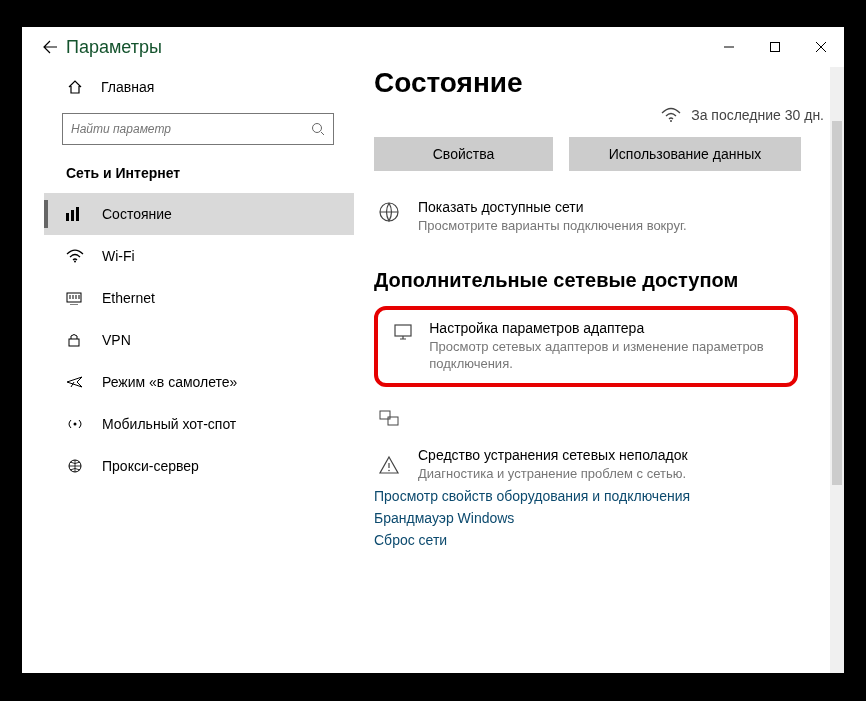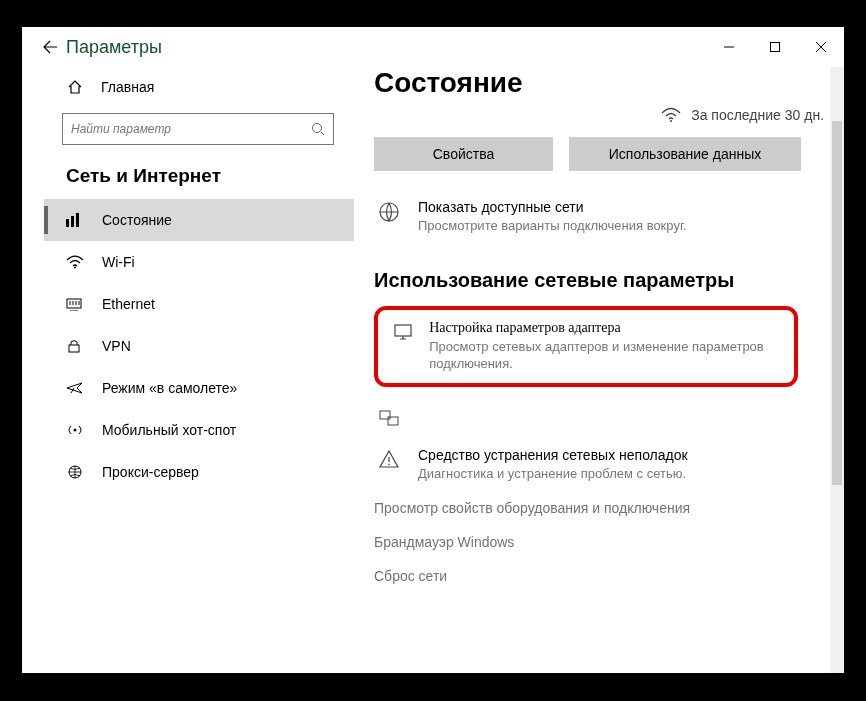--- a/index.html
+++ b/index.html
@@ -22,21 +22,21 @@
 
   .home-row { display:flex; align-items:center; height:40px; padding-left:23px; font-size:14px; }
   .home-row svg { flex-shrink:0; }
   .home-row span.lbl { margin-left:18px; }
 
   .search-wrap { padding: 0 18px 0 18px; margin-top:6px; }
   .search { width:272px; height:32px; border:1px solid #777; background:#fff; display:flex; align-items:center; padding:0 8px; }
   .search input { flex:1; border:none; outline:none; font-size:12px; color:#666; background:transparent; font-style:italic; }
   .search .mag { color:#666; }
 
-  .section-head { font-size:19px; font-weight:600; padding:20px 0 12px 22px; }
+  .section-head { font-size:14px; font-weight:600; padding:20px 0 12px 22px; }
 
   .nav-item { display:flex; align-items:center; height:42px; padding-left:22px; font-size:14px; position:relative; }
   .nav-item .ic { width:18px; display:flex; justify-content:center; align-items:center; }
   .nav-item .lbl { margin-left:18px; }
   .nav-item.active { background:#d9d9d9; }
   .nav-item.active::before { content:""; position:absolute; left:0; top:7px; bottom:7px; width:4px; background:#666; }
 
   .page-title { font-size:28px; font-weight:600; margin-top:0; }
   .subline { display:flex; align-items:center; margin-top:8px; font-size:14px; color:#444;justify-content:flex-end; }
   .subline .ic { margin-right:10px; }
@@ -49,24 +49,24 @@
   .tile .ic { width:30px; display:flex; justify-content:center; padding-top:2px; }
   .tile .txt { margin-left:14px; }
   .tile .t1 { font-size:14px; color:#000; }
   .tile .t2 { font-size:13px; color:#777; margin-top:2px; line-height:1.35; max-width:380px; }
 
   .sect2 { font-size:20px; font-weight:600; margin-top:34px; }
 
   .highlight { border:4px solid #e60000; border-radius:12px; padding:10px 14px 10px 10px; margin-top:14px; display:flex; width: 424px; }
   .highlight .ic { width:30px; display:flex; justify-content:center; padding-top:2px; }
   .highlight .txt { margin-left:12px; }
-  .highlight .t1 { font-size:14px;font-family:Liberation Serif, serif; }
+  .highlight .t1 { font-size:14px; }
   .highlight .t2 { font-size:13px; color:#777; margin-top:2px; line-height:1.35; max-width:360px; }
 
-  .linkrow { font-size:14px; color:#737373; margin-top:18px; }
+  .linkrow { font-size:14px; color:#0c4a6e; margin-top:6px; }
 
   .vscroll { position:absolute; right:0; top:0; bottom:0; width:14px; background:#f0f0f0; }
   .vthumb { position:absolute; left:2px; right:2px; top:54px; height:364px; background:#ccc; }
 
   svg { display:block; }
 </style>
 </head>
 <body>
 
 <div class="blackwrap">
@@ -206,21 +206,21 @@
                 <circle cx="11" cy="11" r="9" stroke="#444" fill="none" stroke-width="1.2"></circle>
                 <path d="M2 11 H20 M11 2 Q16 11 11 20 Q6 11 11 2" stroke="#444" fill="none" stroke-width="1.2"></path>
               </svg>
             </span>
         <div class="txt">
           <div class="t1">Показать доступные сети</div>
           <div class="t2">Просмотрите варианты подключения вокруг.</div>
         </div>
       </div>
 
-      <div class="sect2">Использование сетевые параметры</div>
+      <div class="sect2">Дополнительные сетевые доступом</div>
 
       <div class="highlight">
         <span class="ic">
               <svg width="22" height="20" viewBox="0 0 22 20">
                 <rect x="3" y="3" width="16" height="11" stroke="#444" fill="none" stroke-width="1.2"></rect>
                 <path d="M8 17 H14 M11 14 V17" stroke="#444" stroke-width="1.2"></path>
               </svg>
             </span>
         <div class="txt">
           <div class="t1">Настройка параметров адаптера</div>
@@ -230,21 +230,21 @@
 
       <div class="tile" style="margin-top:18px;">
         <span class="ic">
               <svg width="22" height="22" viewBox="0 0 22 22">
                 <rect x="2" y="4" width="10" height="8" stroke="#444" fill="none"></rect>
                 <rect x="10" y="10" width="10" height="8" stroke="#444" fill="none"></rect>
               </svg>
             </span>
       </div>
 
-      <div class="tile" style="margin-top:18px;">
+      <div class="tile" style="margin-top:18px;align-items:center;">
         <span class="ic">
               <svg width="22" height="20" viewBox="0 0 22 20">
                 <path d="M11 2 L20 18 H2 Z" stroke="#444" fill="none" stroke-width="1.2"></path>
                 <path d="M11 8 V13" stroke="#444" stroke-width="1.2"></path>
                 <circle cx="11" cy="15.5" r="0.8" fill="#444"></circle>
               </svg>
             </span>
         <div class="txt">
           <div class="t1">Средство устранения сетевых неполадок</div>
           <div class="t2">Диагностика и устранение проблем с сетью.</div>

